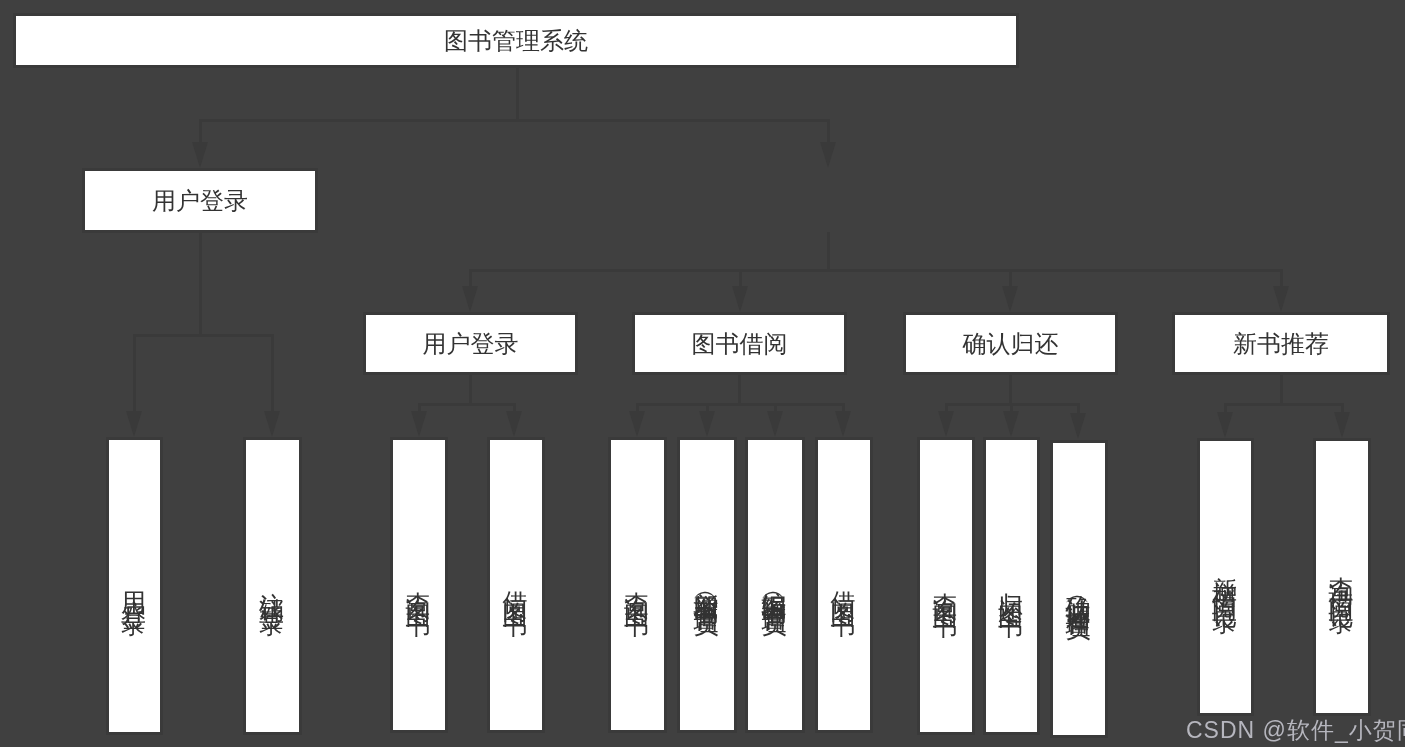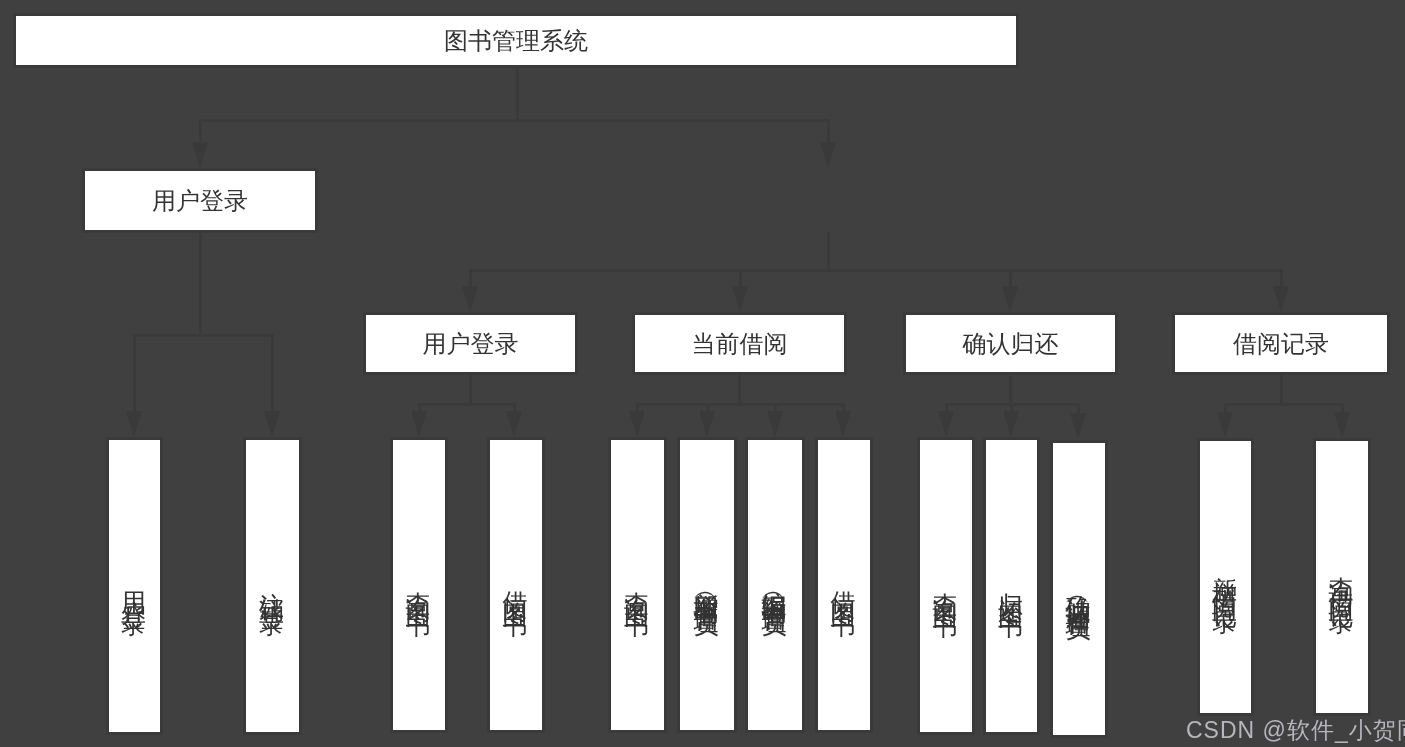--- a/index.html
+++ b/index.html
@@ -91,23 +91,23 @@
   <div class="vline" style="left:469px; top:269px; height:20px;"></div>
   <div class="ah" style="left:462px; top:286px;"></div>
   <div class="vline" style="left:739px; top:269px; height:20px;"></div>
   <div class="ah" style="left:732px; top:286px;"></div>
   <div class="vline" style="left:1009px; top:269px; height:20px;"></div>
   <div class="ah" style="left:1002px; top:286px;"></div>
   <div class="vline" style="left:1280px; top:269px; height:20px;"></div>
   <div class="ah" style="left:1273px; top:286px;"></div>
 
   <div class="node h" style="left:363px; top:312px; width:215px; height:63px;">用户登录</div>
-  <div class="node h" style="left:632px; top:312px; width:215px; height:63px;">当前借阅</div>
+  <div class="node h" style="left:632px; top:312px; width:215px; height:63px;">图书借阅</div>
   <div class="node h" style="left:903px; top:312px; width:215px; height:63px;">确认归还</div>
-  <div class="node h" style="left:1172px; top:312px; width:218px; height:63px;">借阅记录</div>
+  <div class="node h" style="left:1172px; top:312px; width:218px; height:63px;">新书推荐</div>
 
   <div class="vline" style="left:469px; top:374px; height:31px;"></div>
   <div class="hline" style="left:418px; top:403px; width:98px;"></div>
   <div class="vline" style="left:418px; top:403px; height:14px;"></div>
   <div class="ah" style="left:411px; top:411px;"></div>
   <div class="vline" style="left:513px; top:403px; height:14px;"></div>
   <div class="ah" style="left:506px; top:411px;"></div>
 
   <div class="vline" style="left:738px; top:374px; height:31px;"></div>
   <div class="hline" style="left:636px; top:403px; width:209px;"></div>

